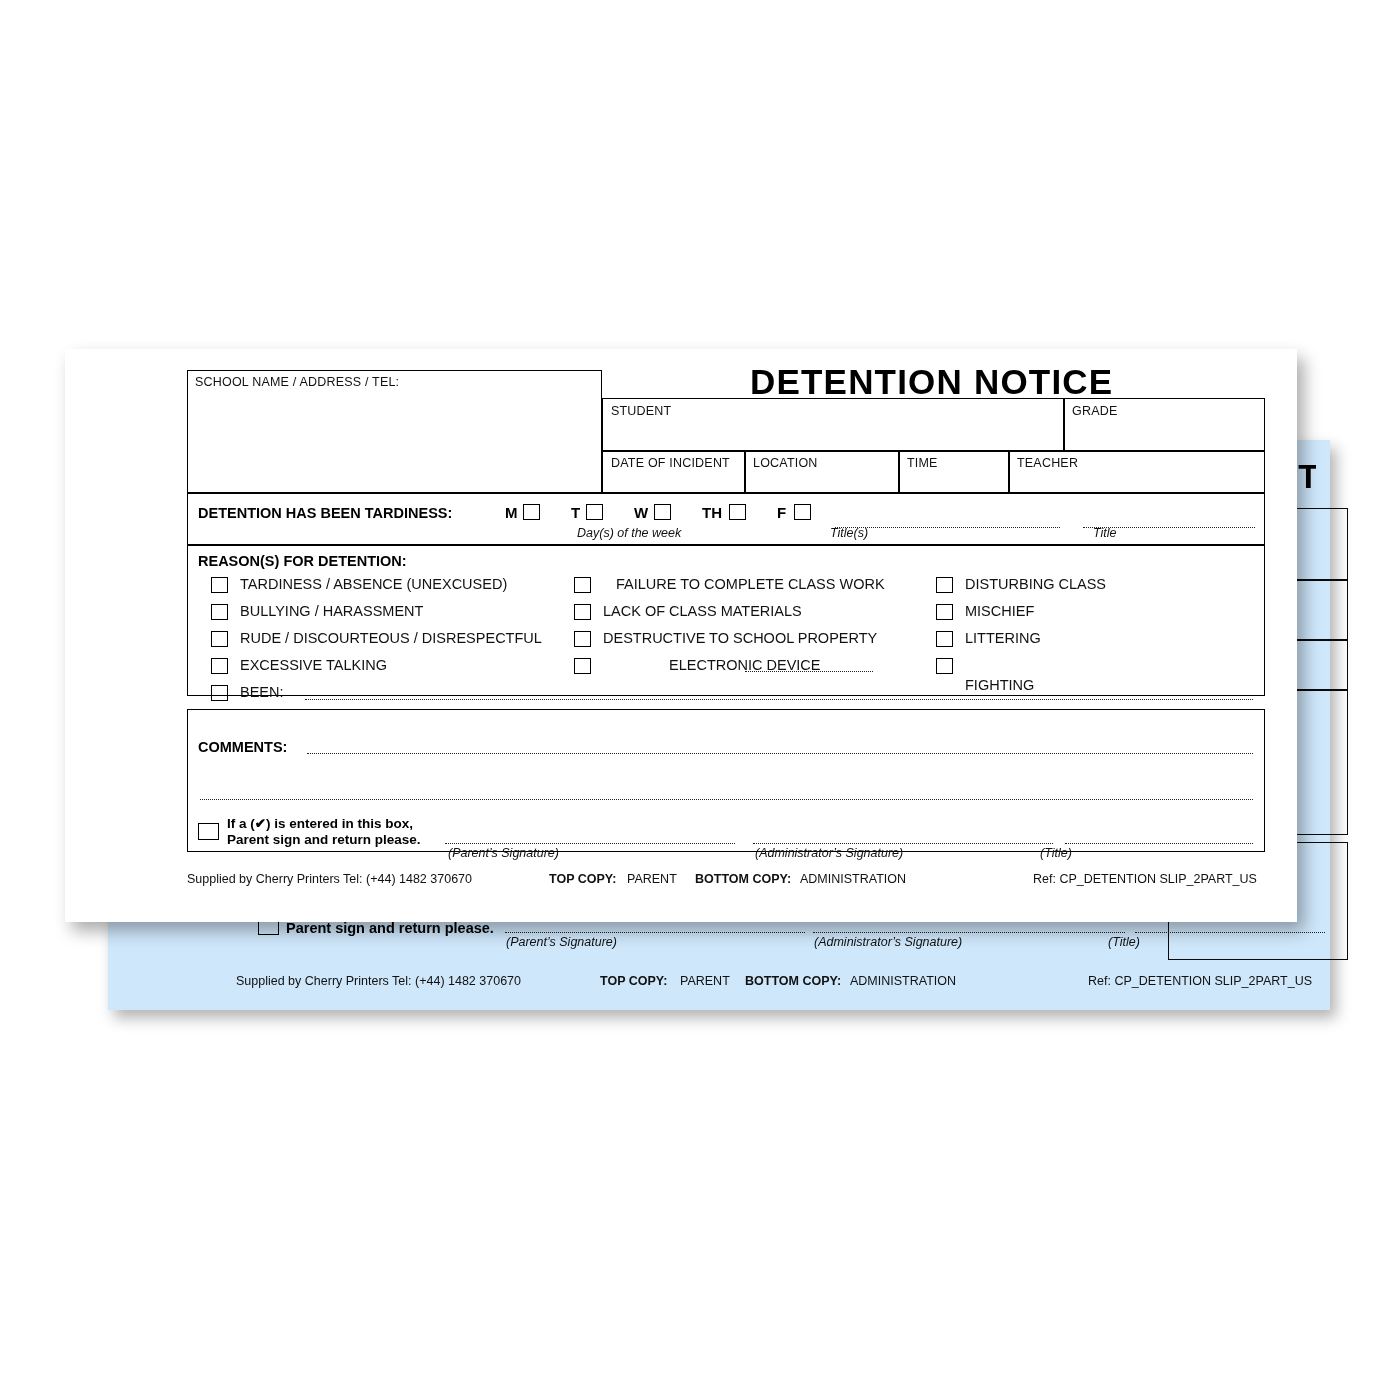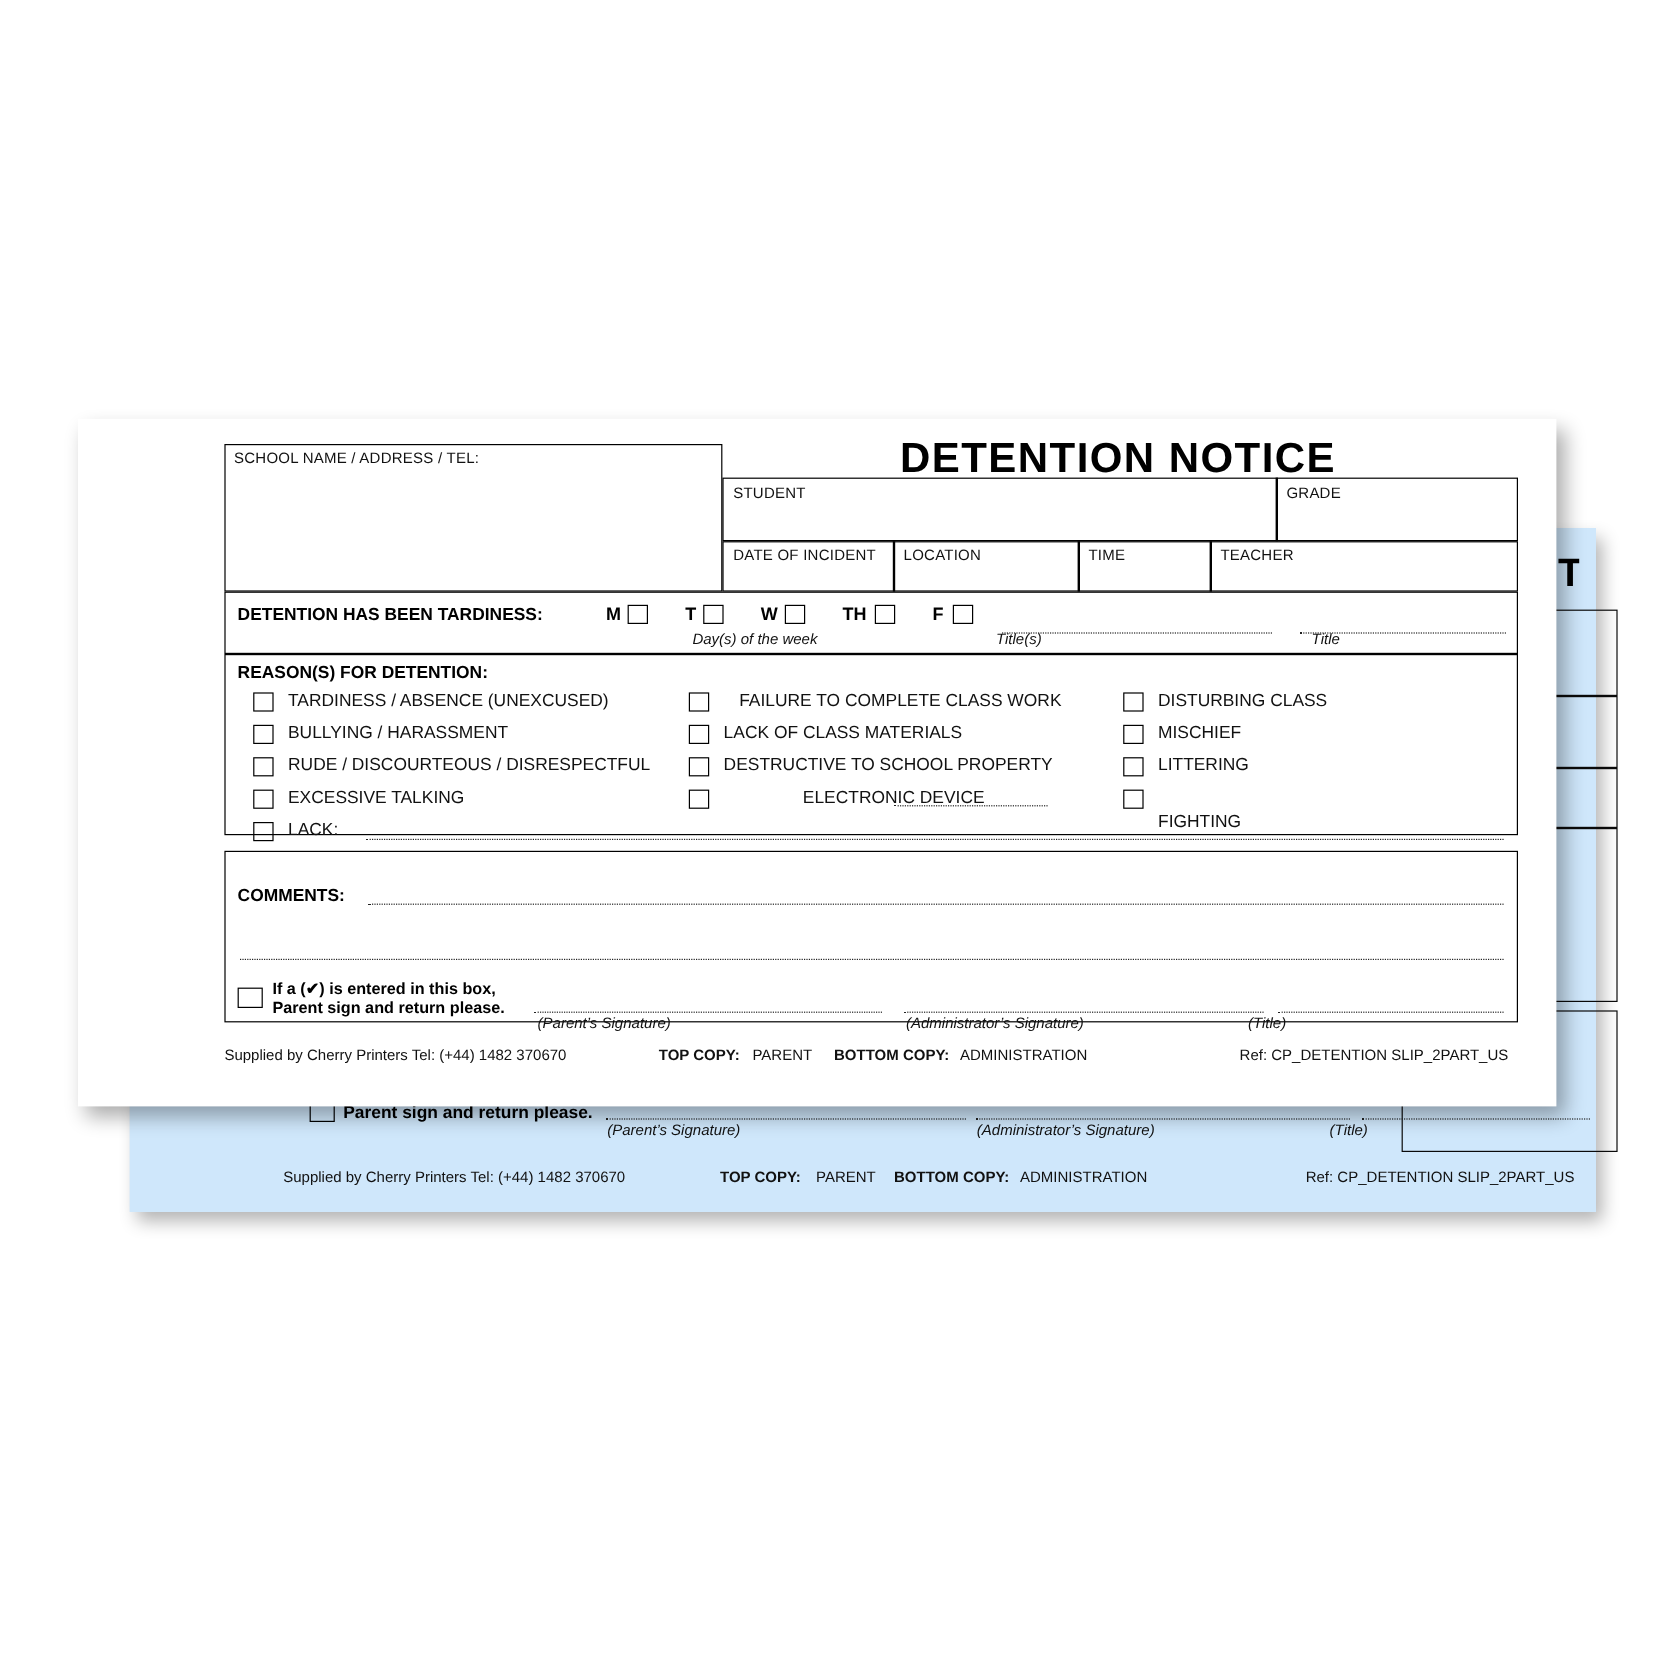--- a/index.html
+++ b/index.html
@@ -253,21 +253,21 @@
       <div class="chk" style="left: 871px; top: 255px;"></div>
       <div class="reason-text" style="left: 900px; top: 254px;">MISCHIEF</div>
 
       <div class="chk" style="left: 871px; top: 282px;"></div>
       <div class="reason-text" style="left: 900px; top: 281px;">LITTERING</div>
 
       <div class="chk" style="left: 871px; top: 309px;"></div>
       <div class="reason-text" style="left: 900px; top: 308px; margin-top: 20px;">FIGHTING</div>
 
       <div class="chk" style="left: 146px; top: 336px;"></div>
-      <div class="reason-text" style="left: 175px; top: 335px;">LACK:</div>
+      <div class="reason-text" style="left: 175px; top: 335px;">BEEN:</div>
       <div class="dots" style="left: 240px; top: 350px; width: 948px;"></div>
 
       <div class="frame" style="left: 122px; top: 360px; width: 1078px; height: 143px;"></div>
       <div class="sec-head" style="left: 133px; top: 390px;">COMMENTS:</div>
       <div class="dots" style="left: 242px; top: 404px; width: 946px;"></div>
       <div class="dots" style="left: 135px; top: 450px; width: 1053px;"></div>
 
       <div class="chk-sm" style="left: 133px; top: 474px;"></div>
       <div class="sec-head" style="left: 162px; top: 466px; font-size: 13.5px;">If a (✔) is entered in this box,</div>
       <div class="sec-head" style="left: 162px; top: 483px; font-size: 13.5px;">Parent sign and return please.</div>

